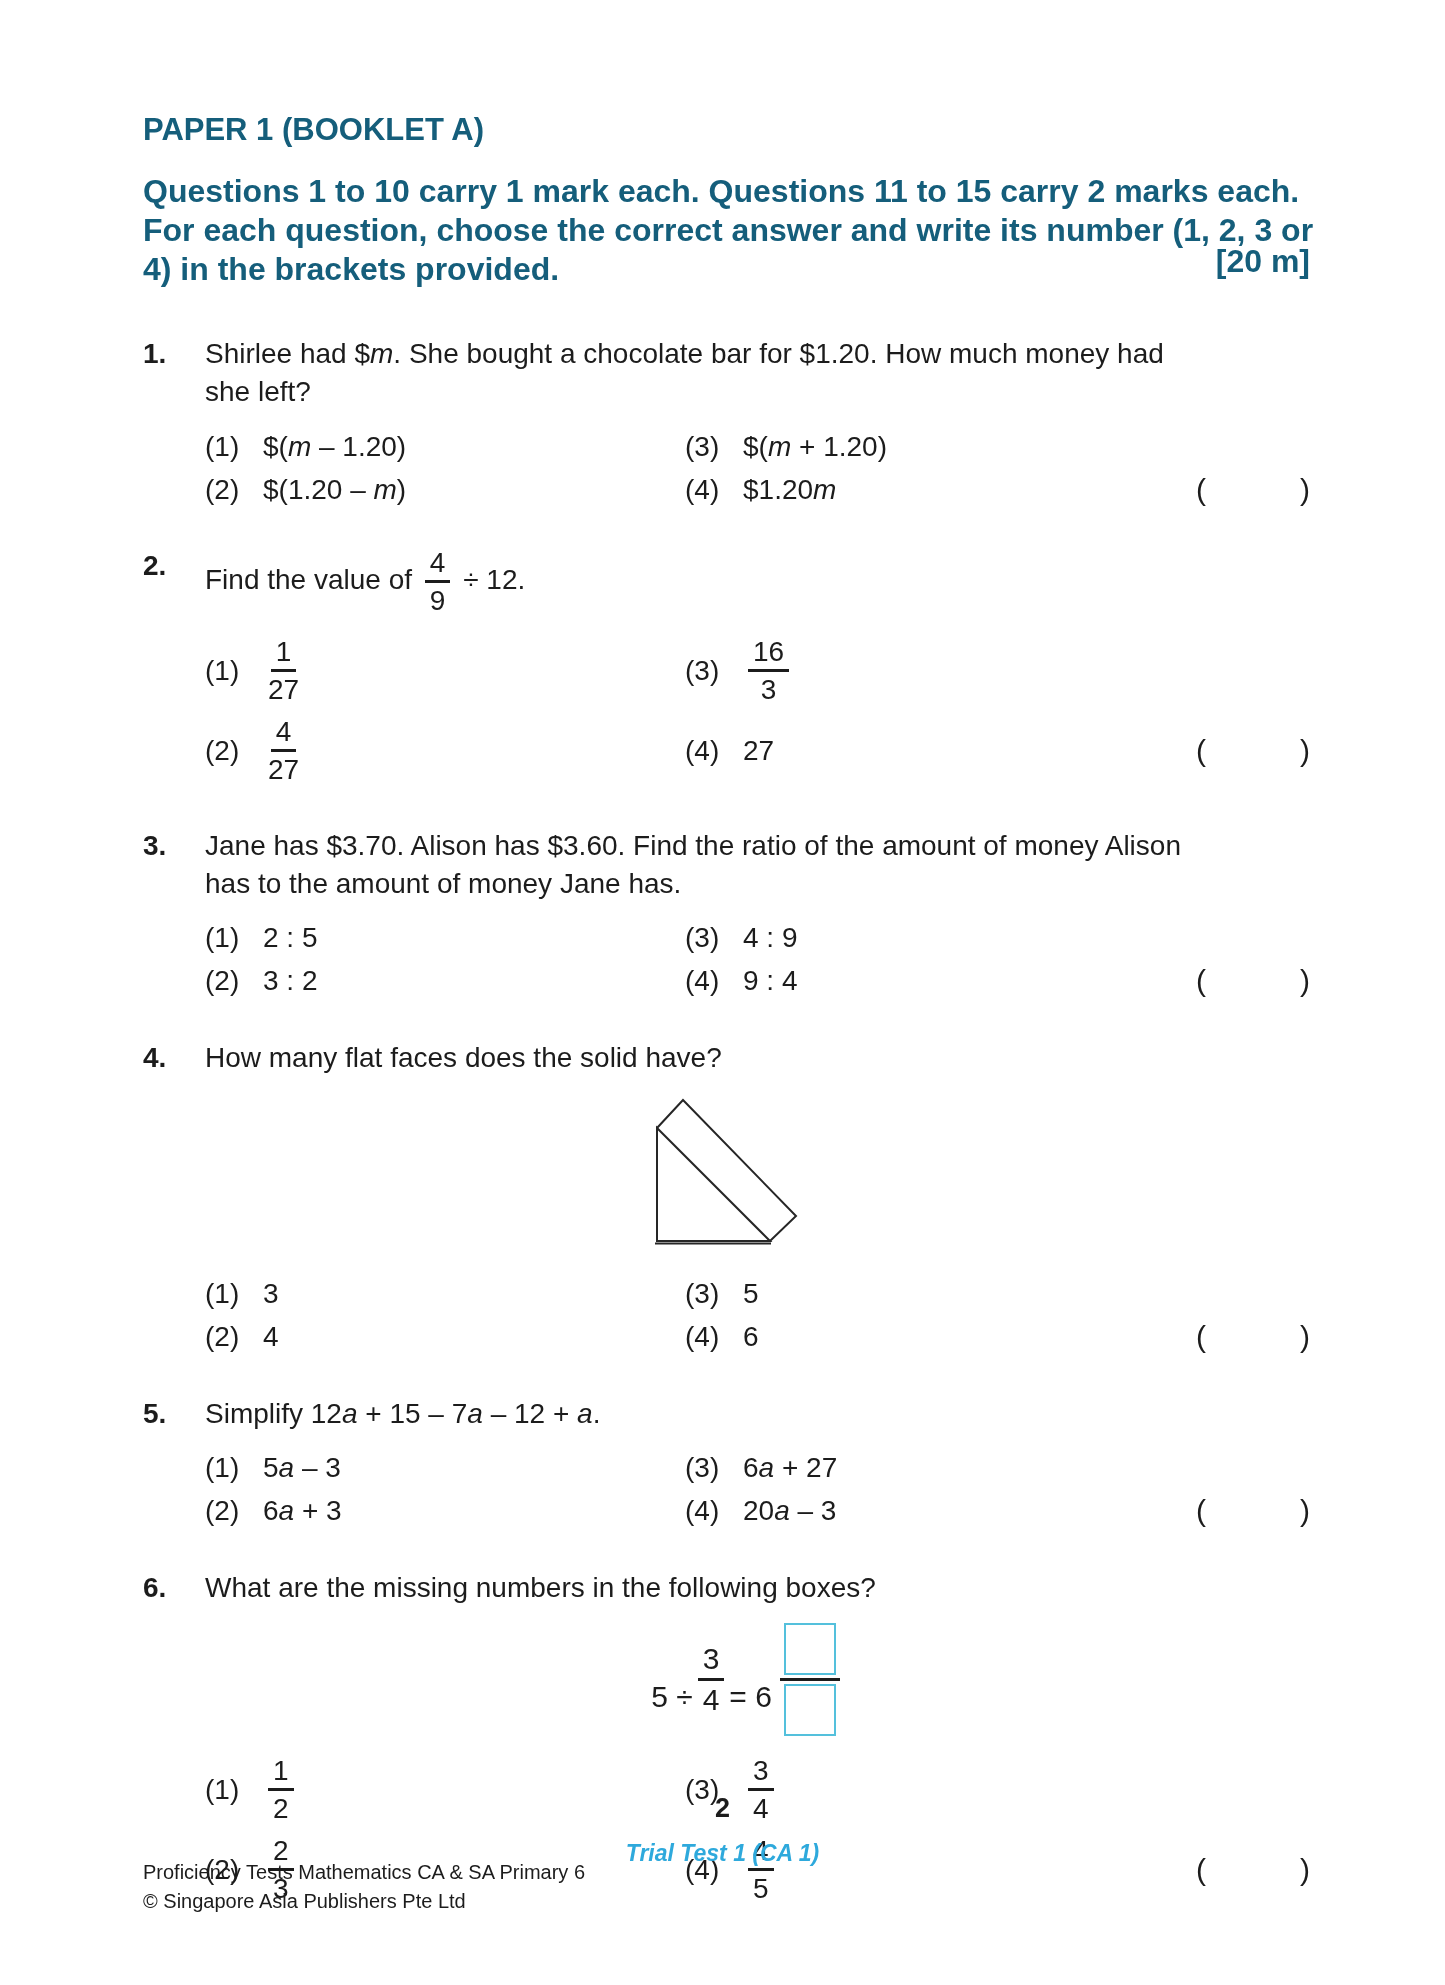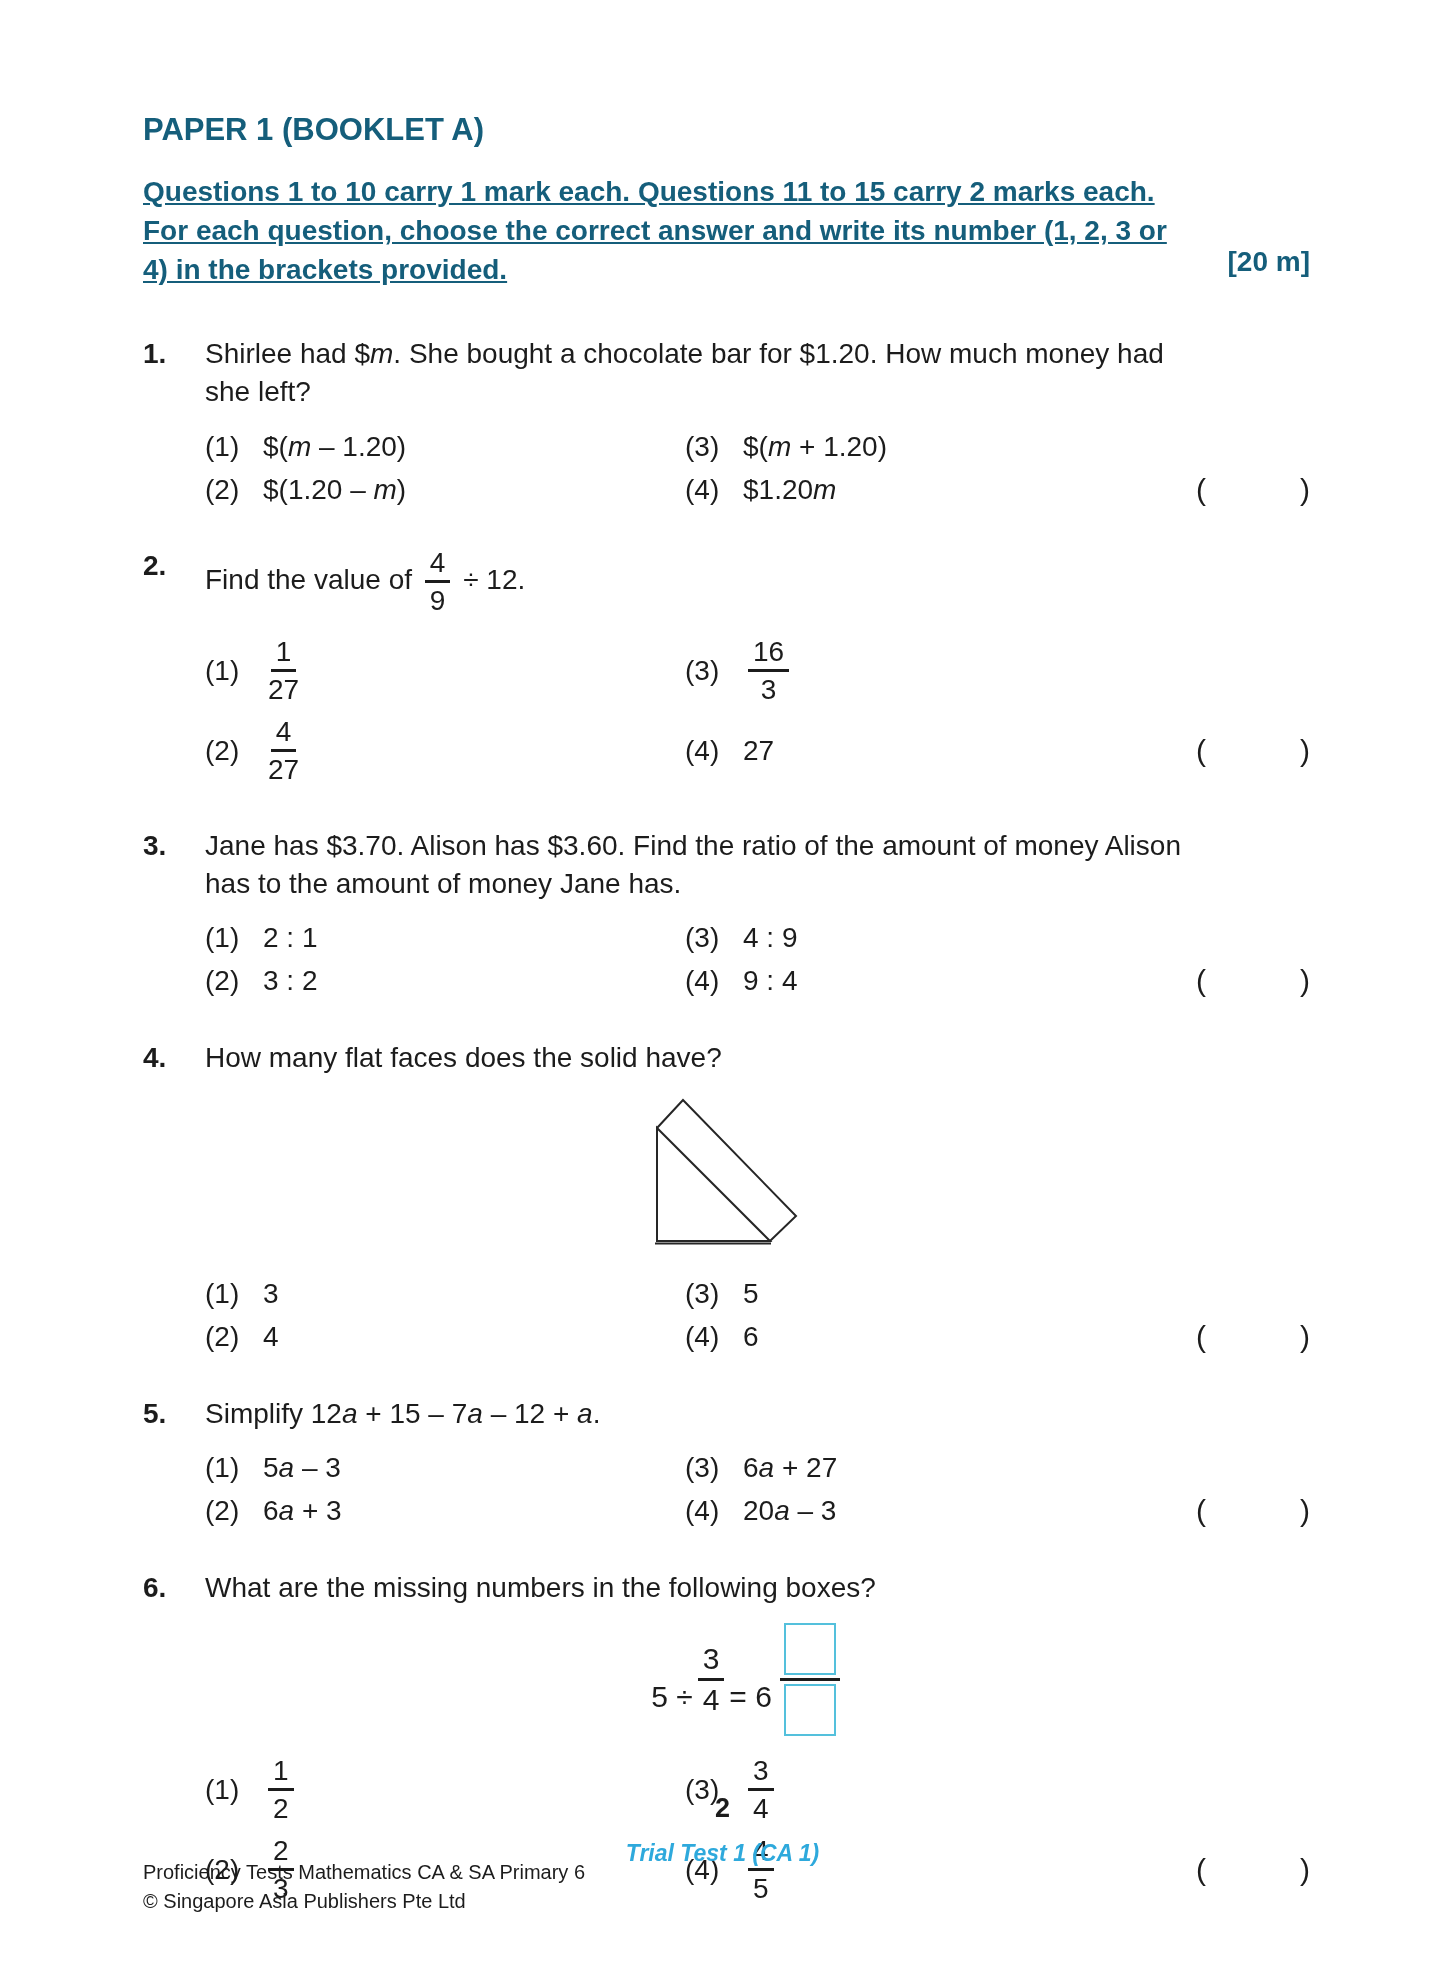--- a/index.html
+++ b/index.html
@@ -12,23 +12,22 @@
     position: relative;
     overflow: hidden;
   }
   .page { position: absolute; inset: 0; padding: 100px 135px 0 143px; }
 
   .title { font-size: 31px; font-weight: bold; color: var(--teal, #155E7B); margin: 12px 0 24px; }
 
   .instructions {
     position: relative;
     color: var(--teal, #155E7B);
-    font-size: 28px; font-weight: bold; line-height: 39px;
+    font-size: 32px; font-weight: bold; line-height: 39px;
     margin: 4px 0 46px;
-    text-decoration: underline;
   }
   .instructions .iline { white-space: nowrap; }
   .marks { position: absolute; right: 0; bottom: 8px; }
 
   .question { display: flex; margin-bottom: 36px; }
   .q-num { flex: none; width: 62px; font-weight: bold; font-size: 28px; line-height: 38px; }
   .q-body { flex: 1; font-size: 28px; line-height: 38px; }
   .q-line { white-space: nowrap; }
 
   .options { margin-top: 14px; }
@@ -165,21 +164,21 @@
         <div class="q-num">3.</div>
         <div class="q-body">
           <div class="q-text">
             <div class="q-line">Jane has $3.70. Alison has $3.60. Find the ratio of the amount of money Alison</div>
             <div class="q-line">has to the amount of money Jane has.</div>
           </div>
           <div class="options">
             <div class="opt-row">
               <div class="opt c1">
                 <span class="opt-label">(1)</span>
-                <span class="opt-value">2 : 1</span>
+                <span class="opt-value">2 : 5</span>
               </div>
               <div class="opt c2">
                 <span class="opt-label">(3)</span>
                 <span class="opt-value">4 : 9</span>
               </div>
             </div>
             <div class="opt-row">
               <div class="opt c1">
                 <span class="opt-label">(2)</span>
                 <span class="opt-value">3 : 2</span>

